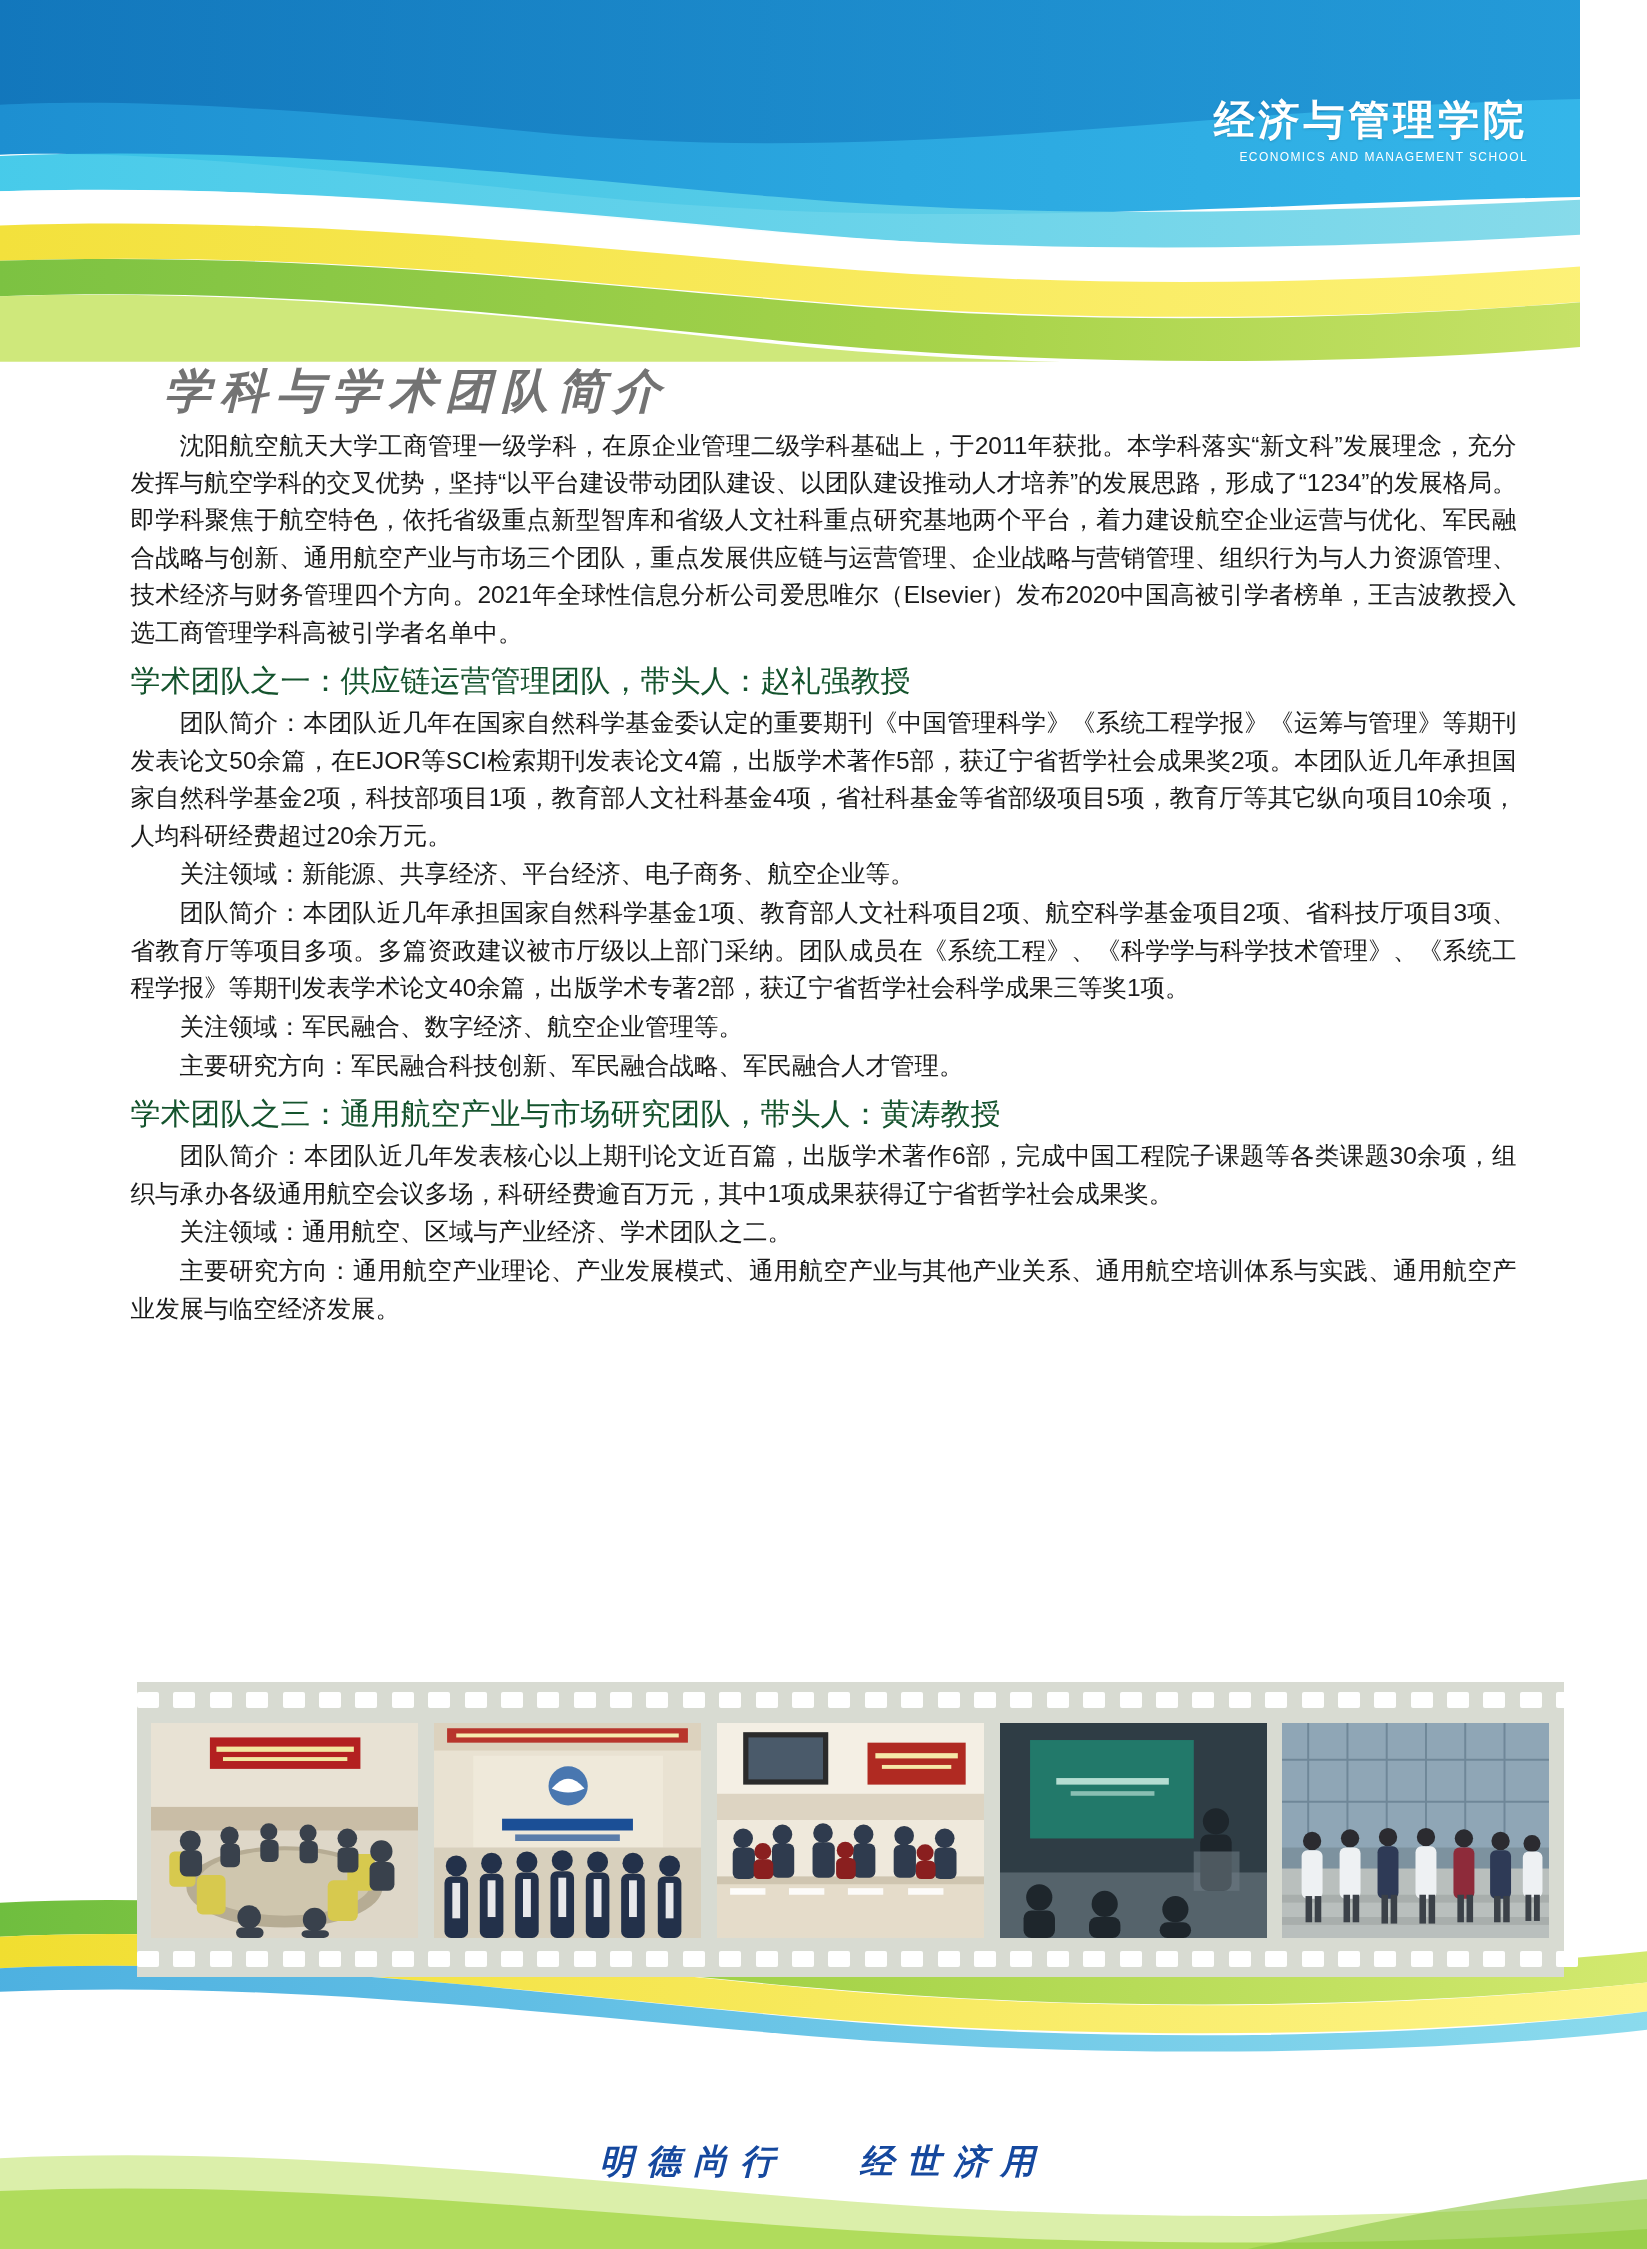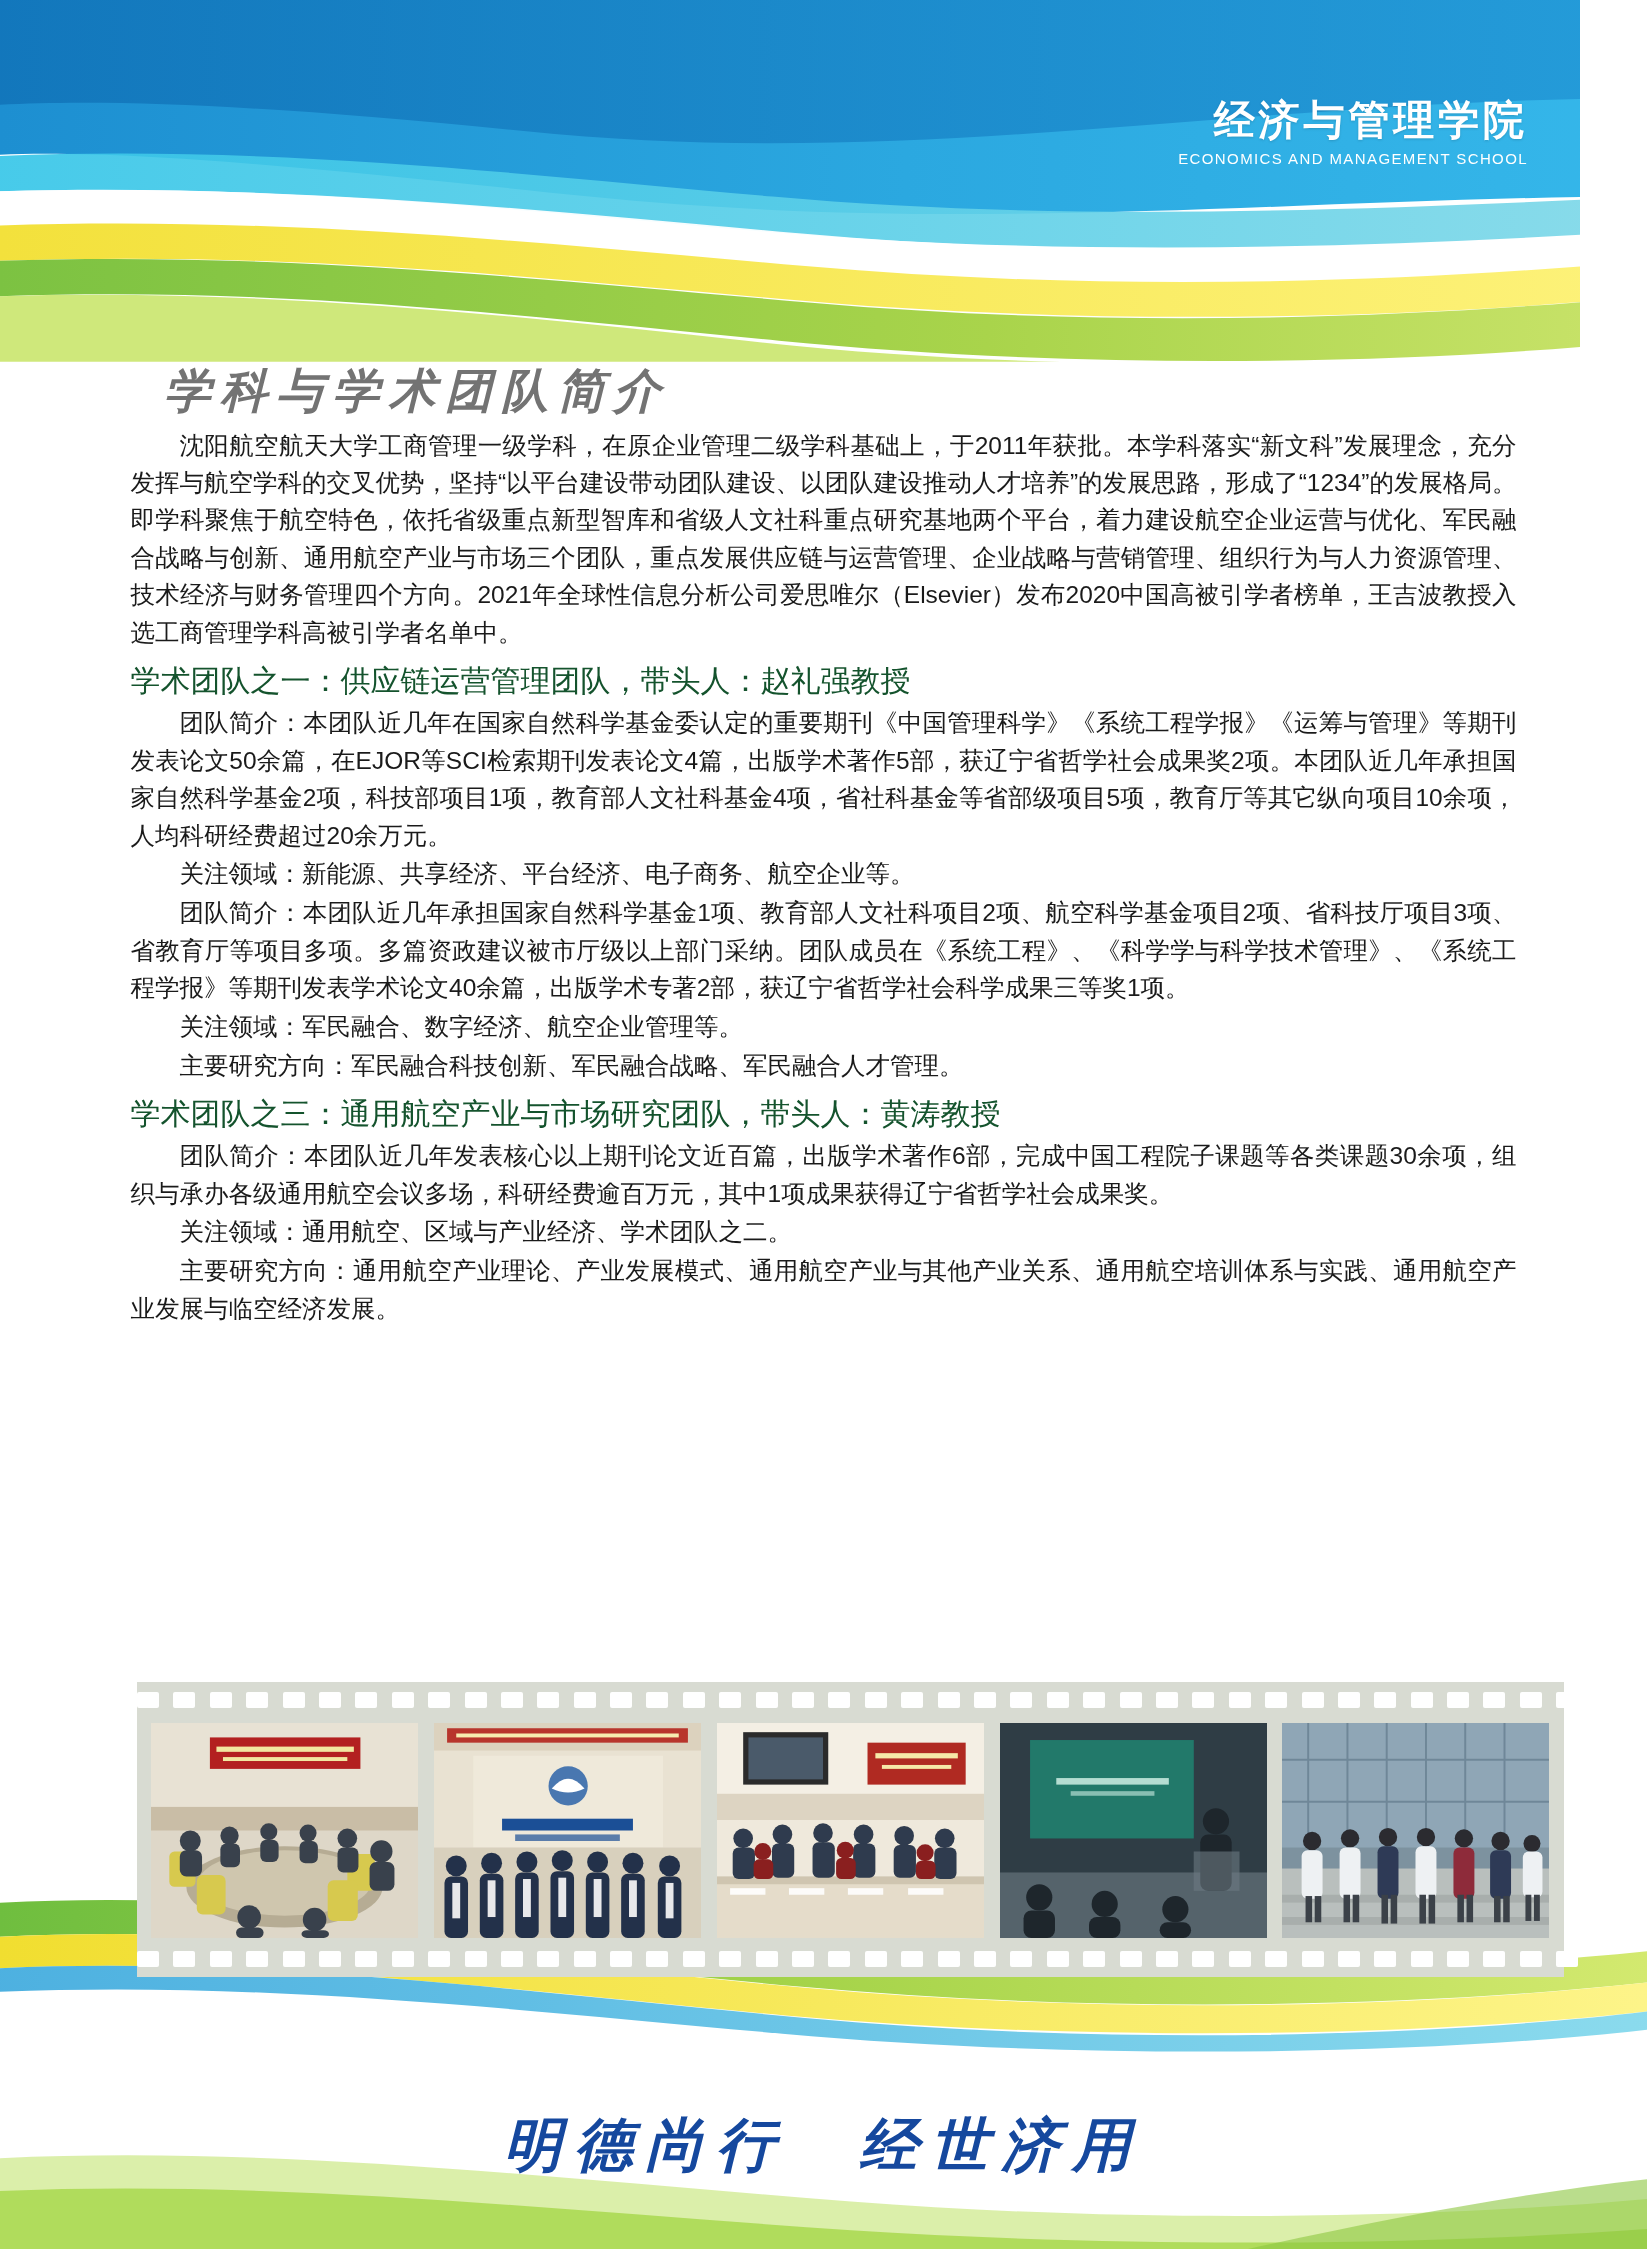--- a/index.html
+++ b/index.html
@@ -34,21 +34,21 @@
     z-index: 5;
   }
   .school-title-cn {
     font-size: 41px;
     letter-spacing: 3.9px;
     font-weight: bold;
     line-height: 1.1;
     text-shadow: 0 1.3px 2.6px rgba(0,0,0,0.15);
   }
   .school-title-en {
-    font-size: 15px;
+    font-size: 12px;
     letter-spacing: 1.4px;
     margin-top: 6.5px;
     font-weight: normal;
   }
 
   
   .content {
     position: absolute;
     left: 0;
     top: 353px;
@@ -150,21 +150,21 @@
   .motto {
     position: absolute;
     left: 0;
     bottom: 65px;
     width: 1647px;
     text-align: center;
     z-index: 6;
     font-family: "DejaVu Serif", "Liberation Serif", serif;
     font-style: italic;
     font-weight: bold;
-    font-size: 58px;
+    font-size: 34px;
     color: #15489e;
     letter-spacing: 13px;
   }
   .motto .gap { display: inline-block; width: 72px; }
 </style>
 </head>
 <body>
 
 <div class="top-banner">
   <svg width="1647" height="367" viewBox="0 0 2516 560" preserveAspectRatio="none">

